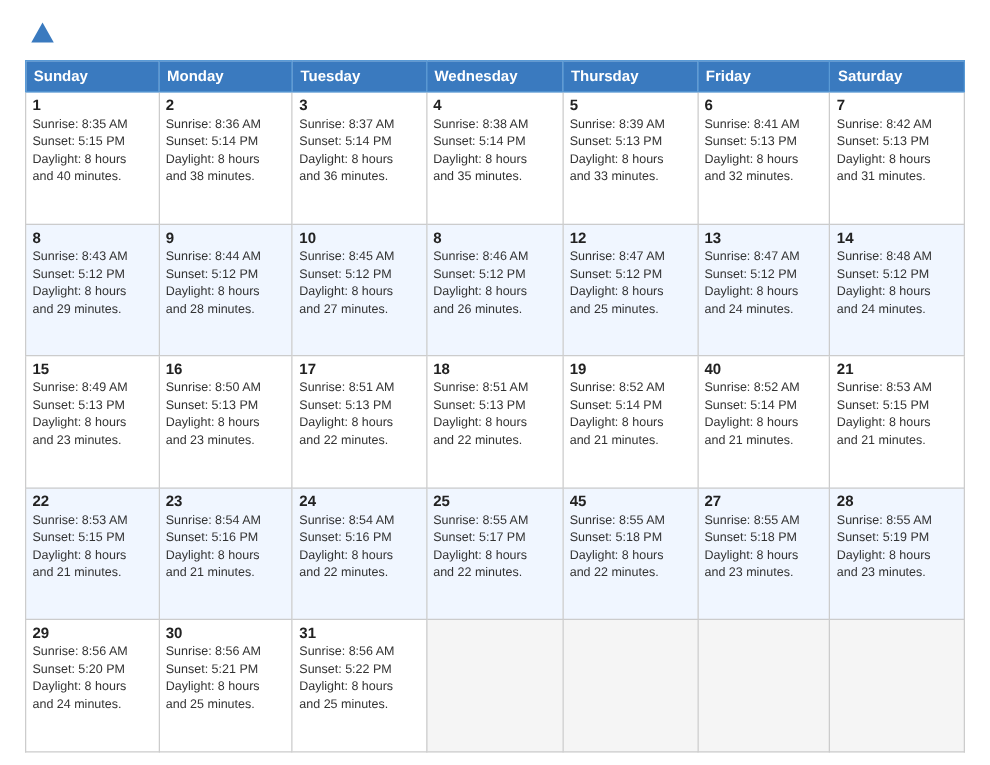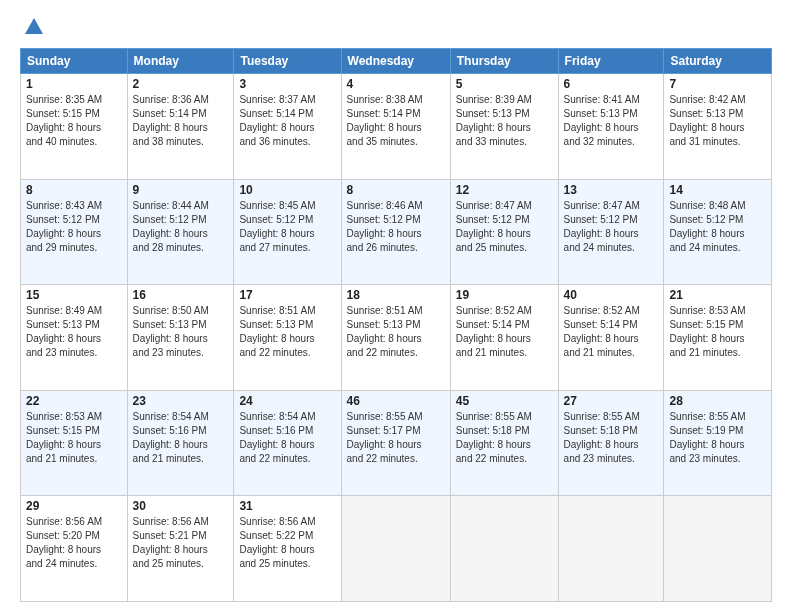--- a/index.html
+++ b/index.html
@@ -221,21 +221,21 @@
           </td>
           <td>
             <span class="day-num">23</span>
 <div class="day-info">Sunrise: 8:54 AM<br>Sunset: 5:16 PM<br>Daylight: 8 hours<br>and 21 minutes.</div>
           </td>
           <td>
             <span class="day-num">24</span>
 <div class="day-info">Sunrise: 8:54 AM<br>Sunset: 5:16 PM<br>Daylight: 8 hours<br>and 22 minutes.</div>
           </td>
           <td>
-            <span class="day-num">46</span>
+            <span class="day-num">25</span>
 <div class="day-info">Sunrise: 8:55 AM<br>Sunset: 5:17 PM<br>Daylight: 8 hours<br>and 22 minutes.</div>
           </td>
           <td>
             <span class="day-num">45</span>
 <div class="day-info">Sunrise: 8:55 AM<br>Sunset: 5:18 PM<br>Daylight: 8 hours<br>and 22 minutes.</div>
           </td>
           <td>
             <span class="day-num">27</span>
 <div class="day-info">Sunrise: 8:55 AM<br>Sunset: 5:18 PM<br>Daylight: 8 hours<br>and 23 minutes.</div>
           </td>

